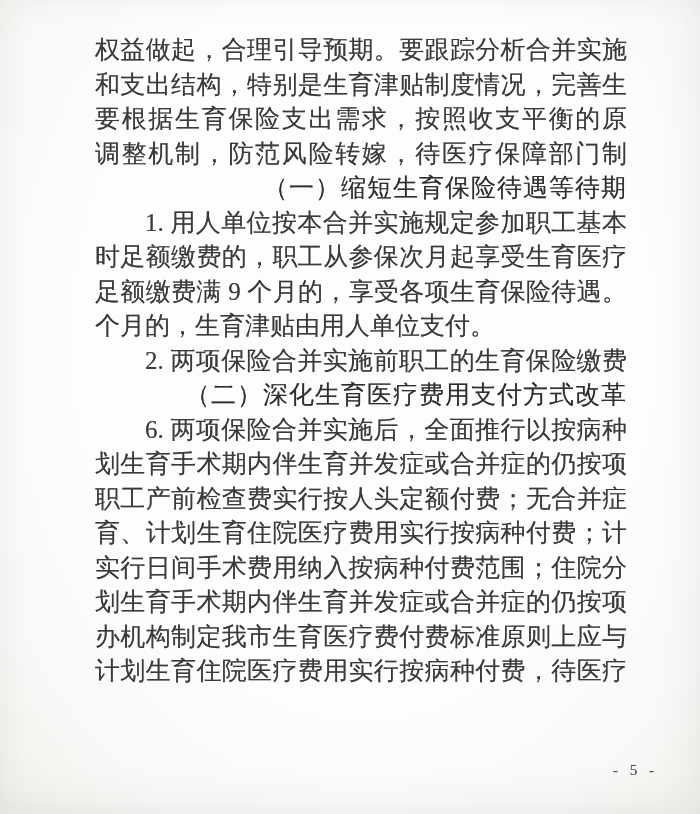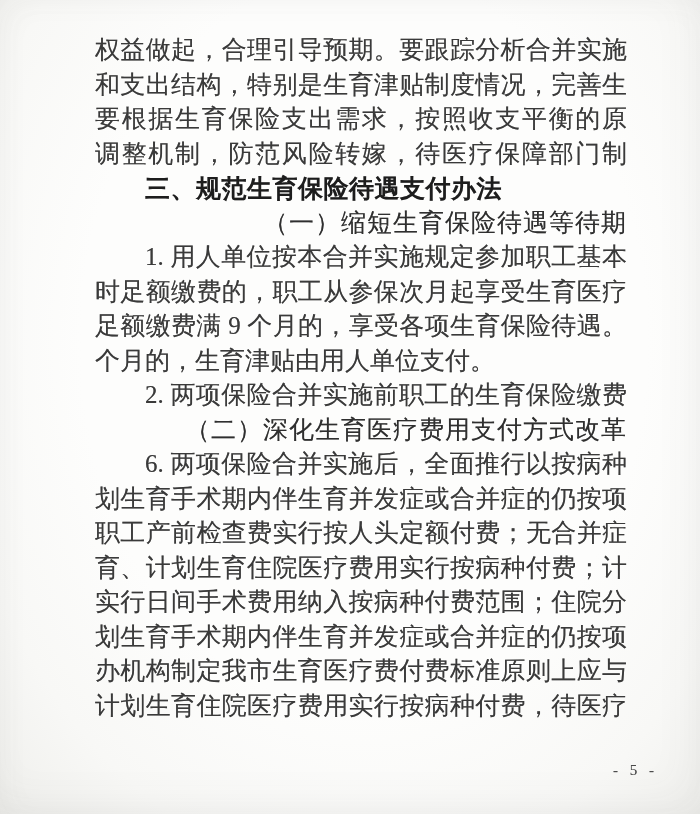--- a/index.html
+++ b/index.html
@@ -66,21 +66,20 @@
 </style>
 </head>
 <body>
 
 <div class="scan-page">
   <div class="text-block">
     <div class="line fill">权益做起，合理引导预期。要跟踪分析合并实施后基金运行情况</div>
     <div class="line fill">和支出结构，特别是生育津贴制度情况，完善生育保险监测指标。</div>
     <div class="line fill">要根据生育保险支出需求，按照收支平衡的原则，建立费率动态</div>
     <div class="line">调整机制，防范风险转嫁，待医疗保障部门制定。</div>
-    <div class="line indent heading">三、规范生育保险待遇支付办法</div>
     <div class="line indent sub">（一）缩短生育保险待遇等待期</div>
     <div class="line fill indent">1. 用人单位按本合并实施规定参加职工基本医疗保险并按</div>
     <div class="line fill">时足额缴费的，职工从参保次月起享受生育医疗费用待遇。连续</div>
     <div class="line fill">足额缴费满 9 个月的，享受各项生育保险待遇。连续缴费不满 7</div>
     <div class="line">个月的，生育津贴由用人单位支付。</div>
     <div class="line fill indent">2. 两项保险合并实施前职工的生育保险缴费时间与合并实</div>
     <div class="line indent sub">（二）深化生育医疗费用支付方式改革</div>
     <div class="line fill indent">6. 两项保险合并实施后，全面推行以按病种付费为主，按人</div>
     <div class="line fill">划生育手术期内伴生育并发症或合并症的仍按项目付费。参保</div>
     <div class="line fill">职工产前检查费实行按人头定额付费；无合并症或并发症的生</div>

